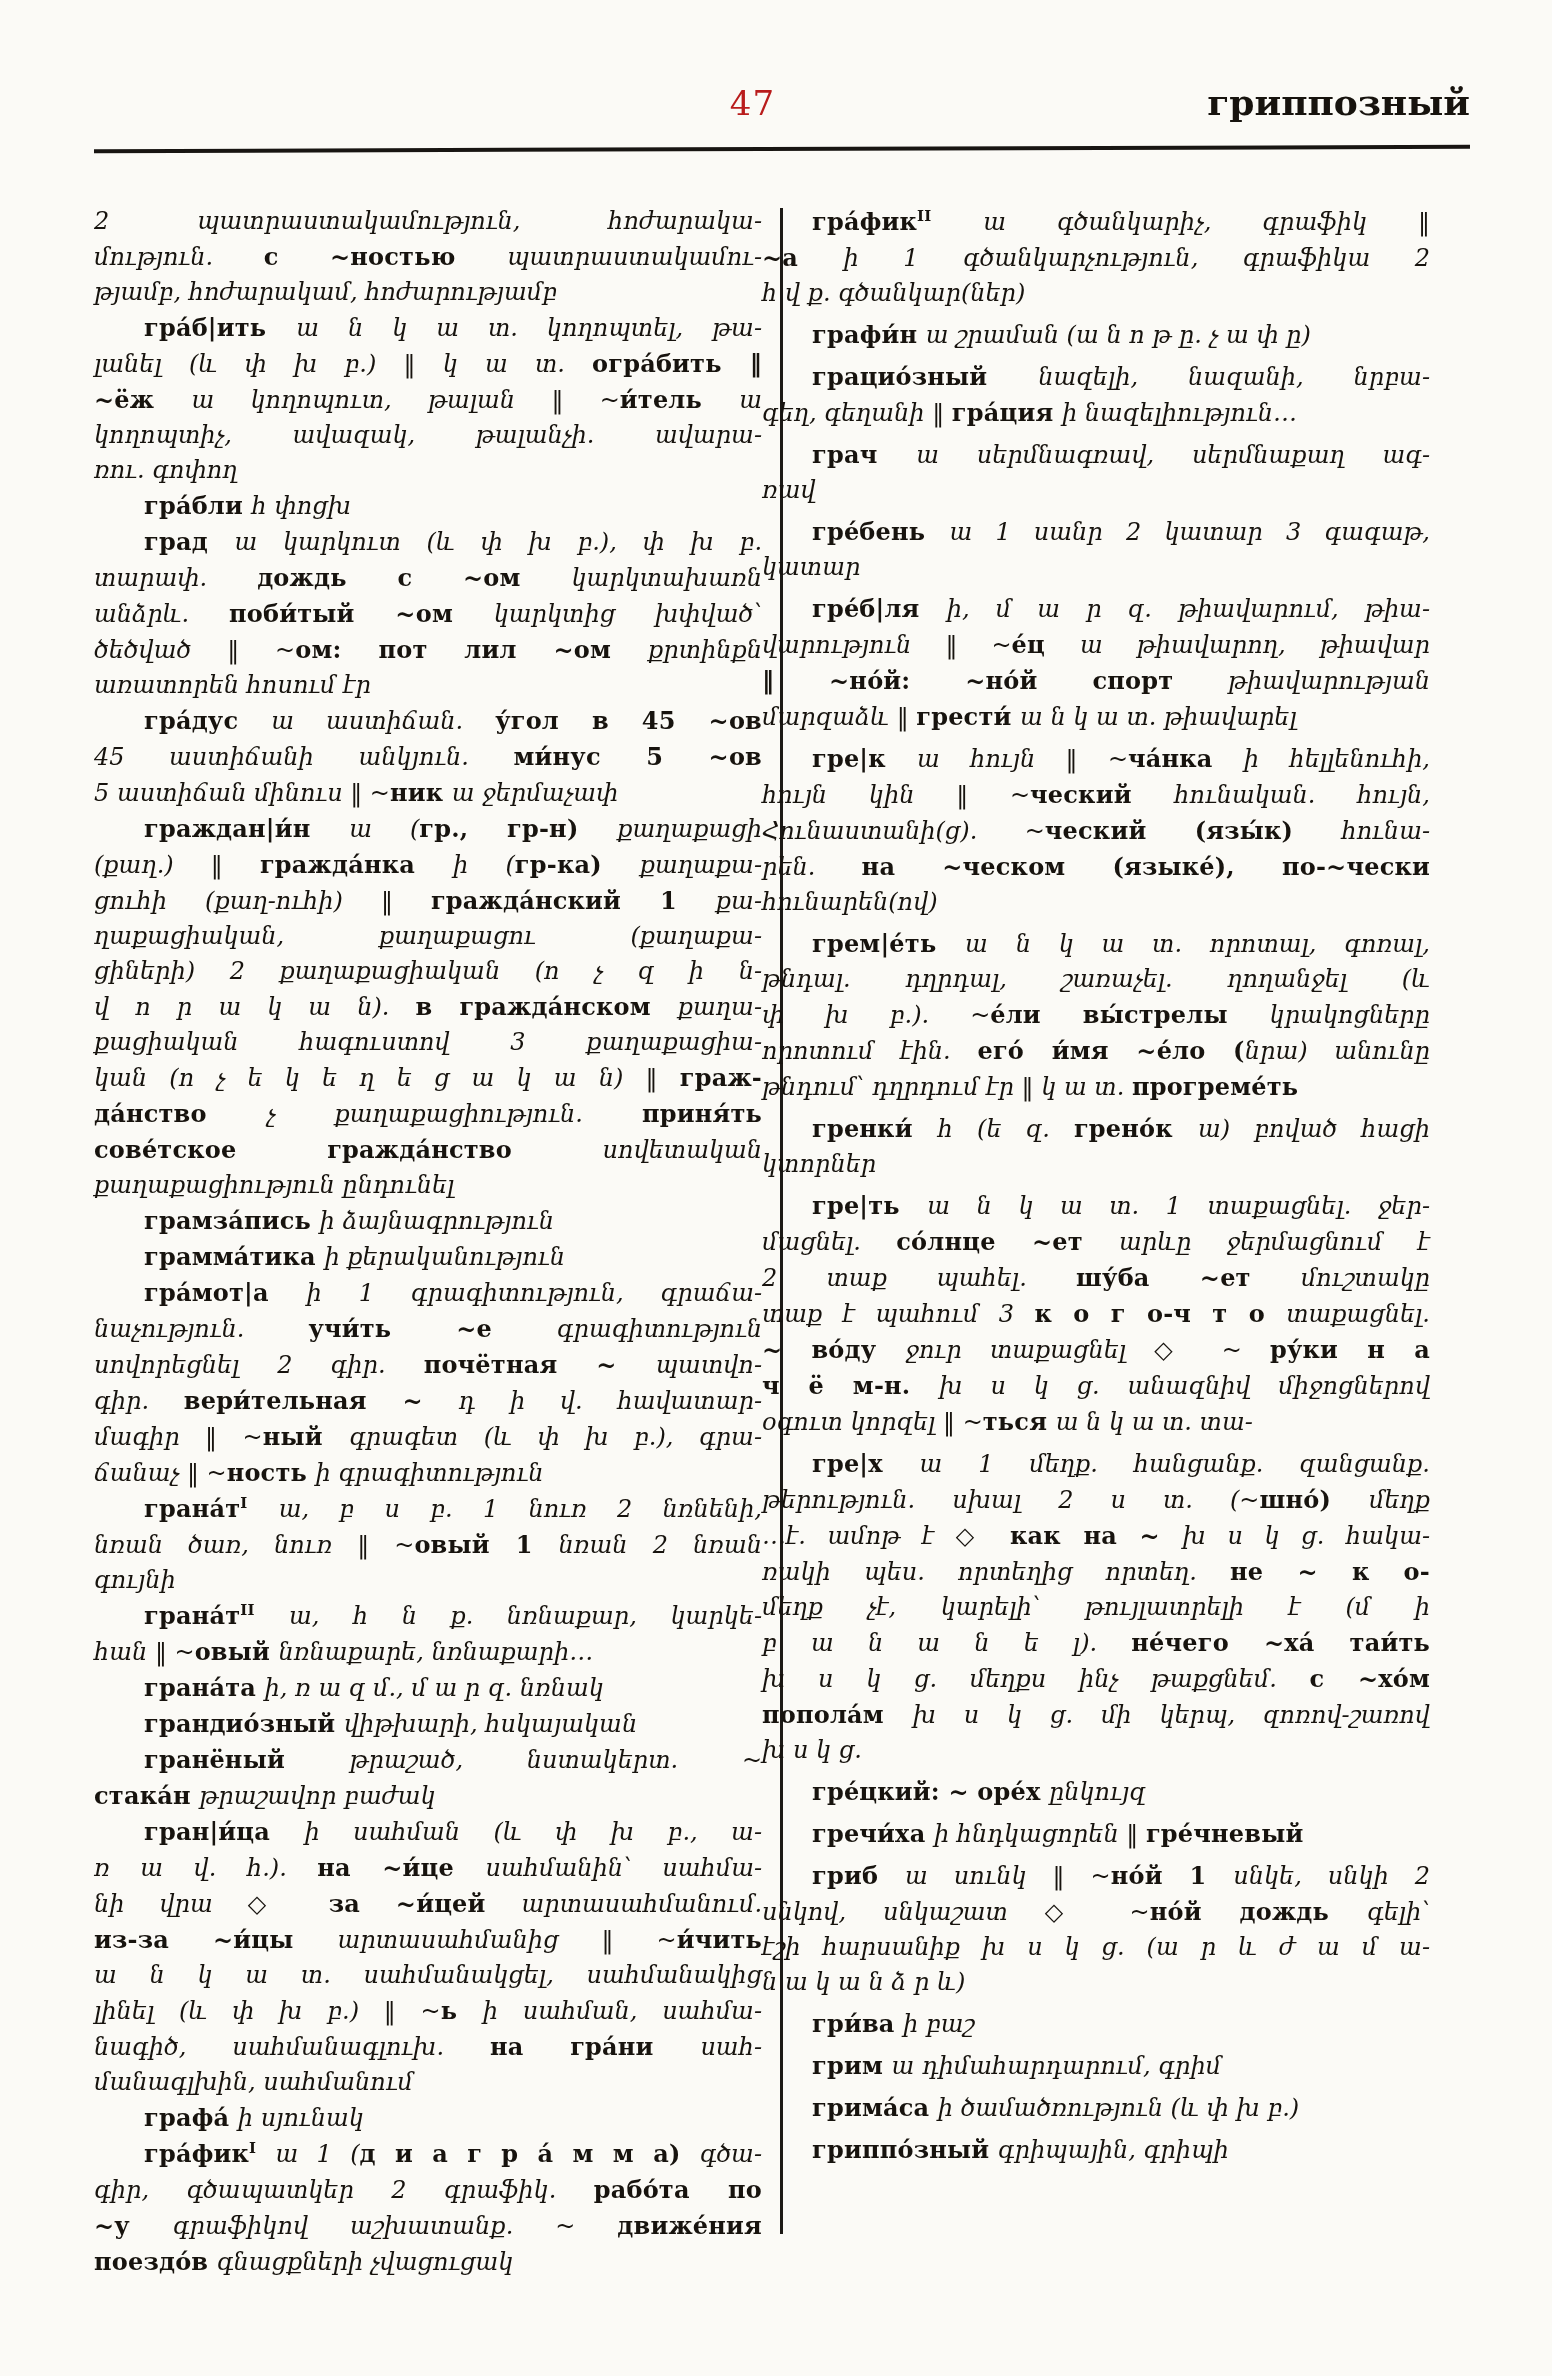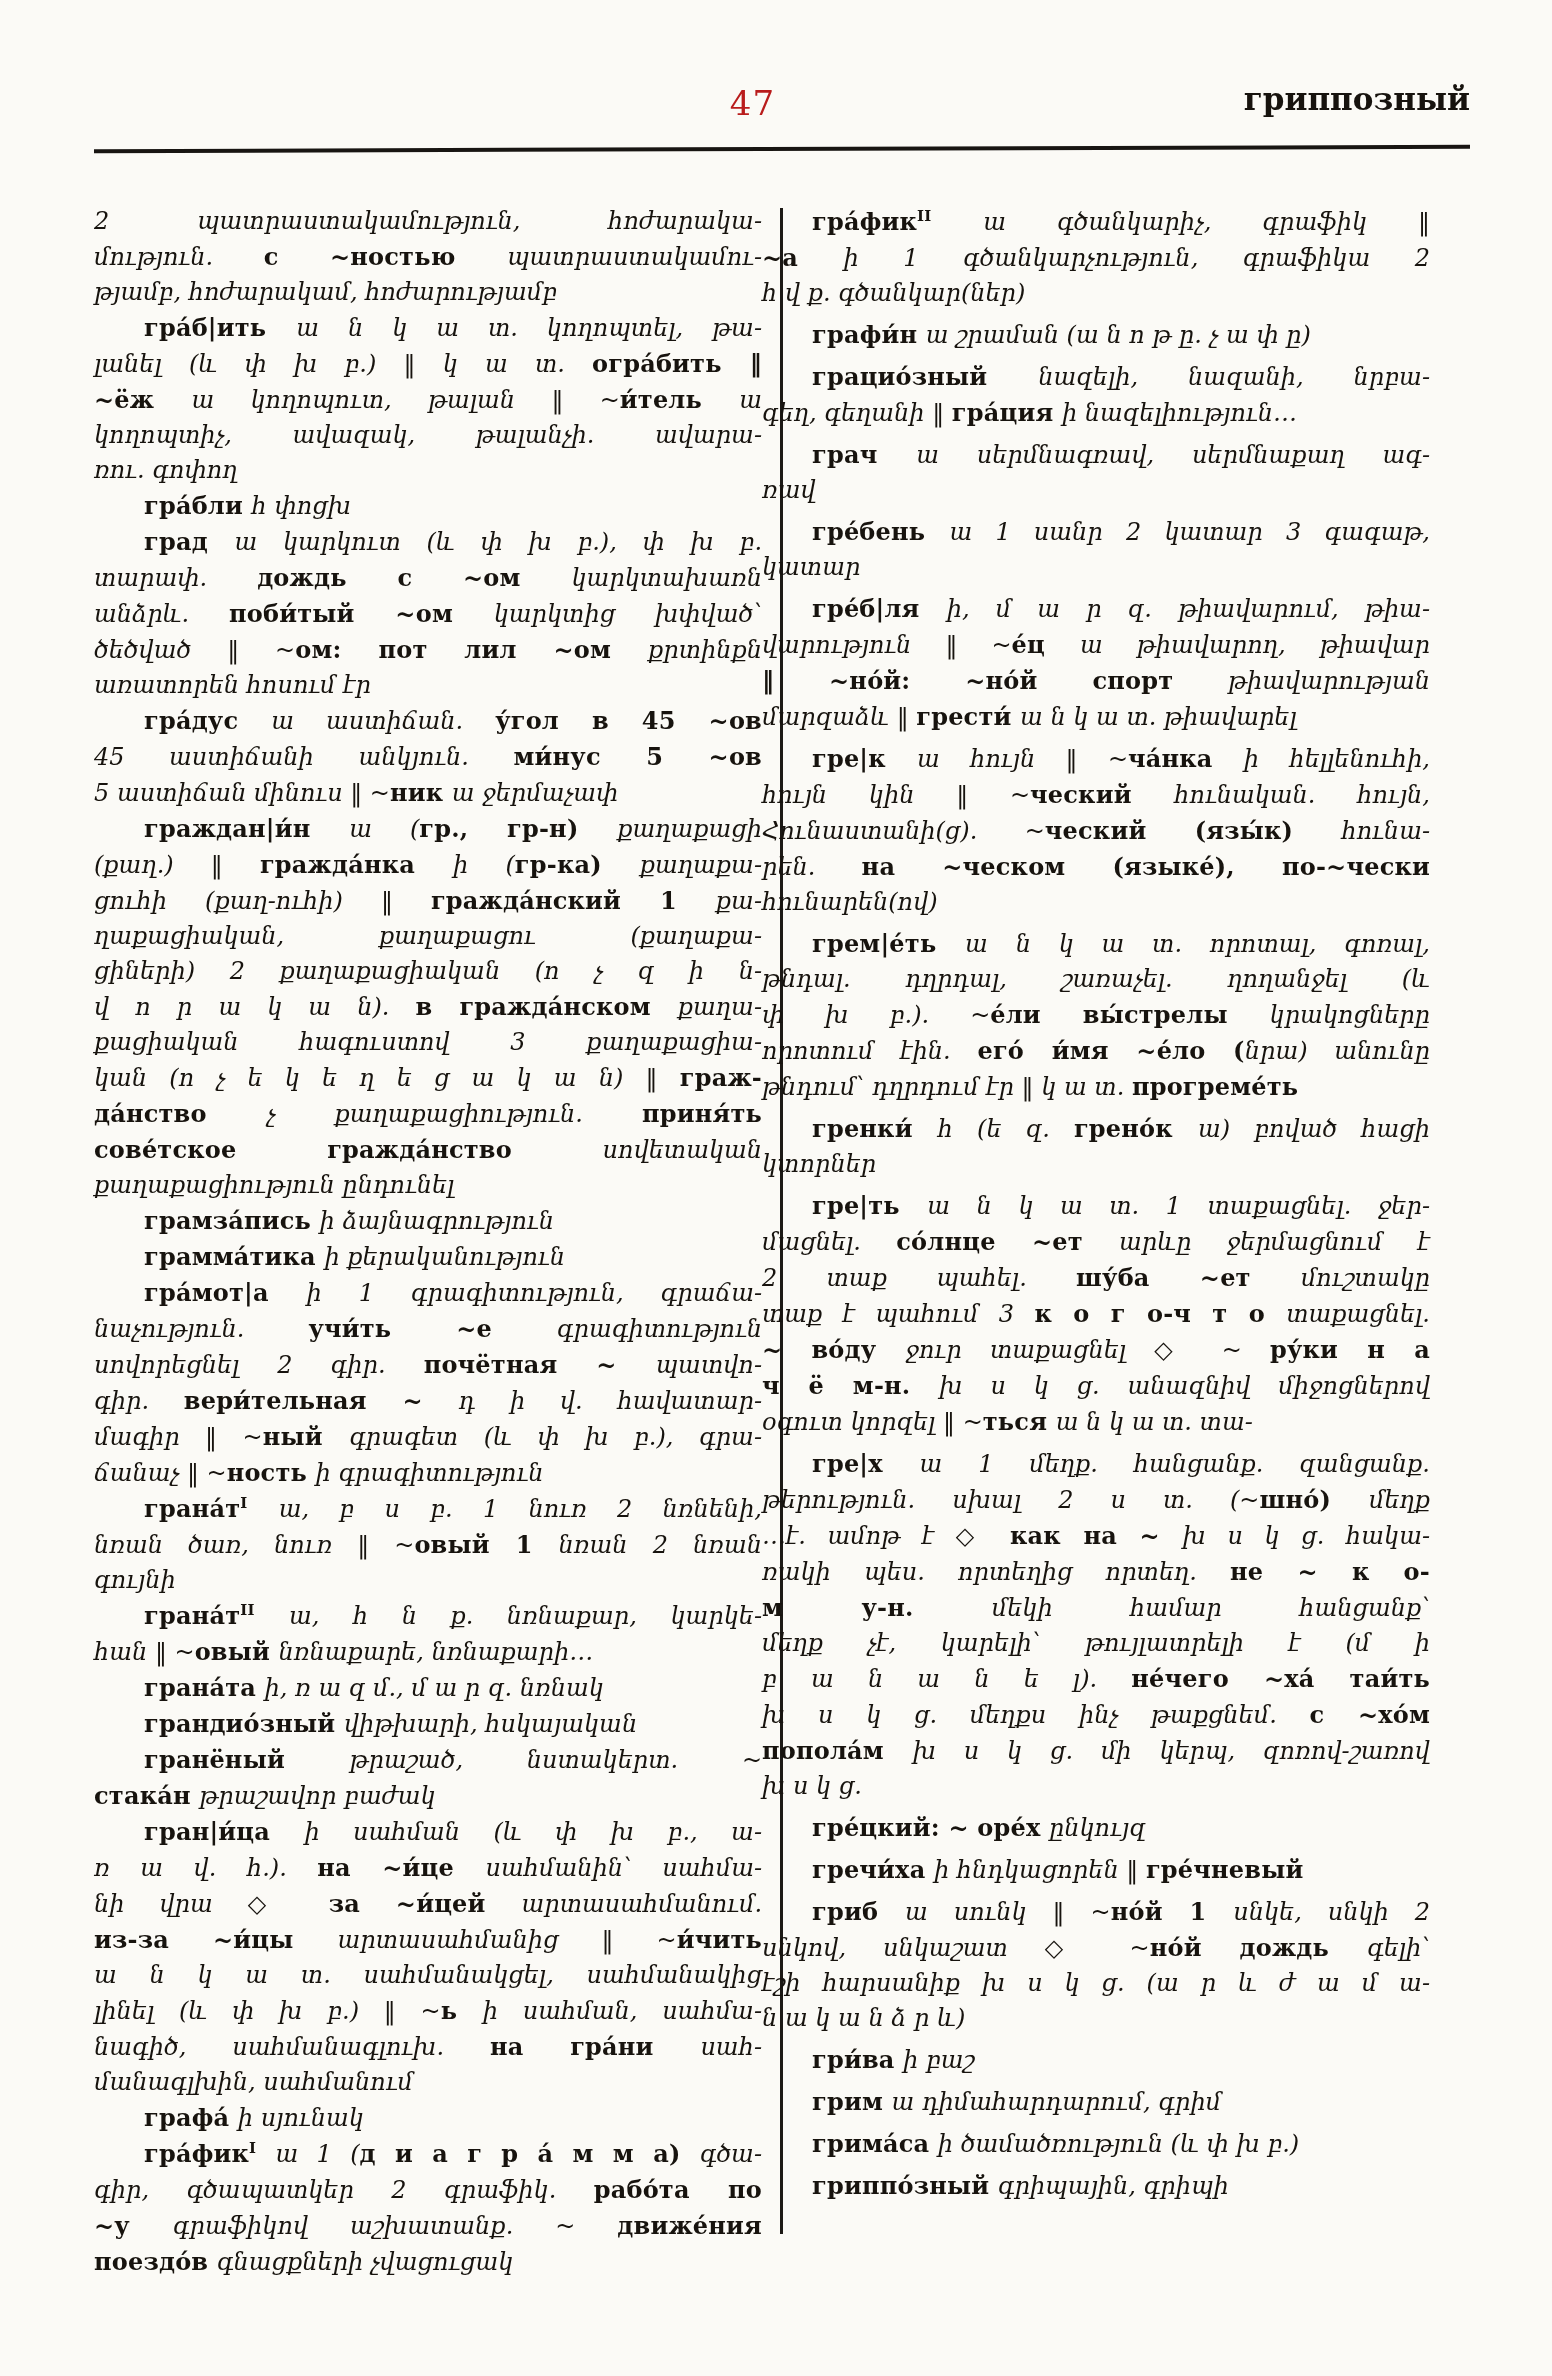--- a/index.html
+++ b/index.html
@@ -12,21 +12,21 @@
     overflow:hidden;
   }
   .page{position:absolute;inset:0;}
   .header{position:absolute;left:94px;top:83px;width:1376px;height:55px;}
   .pageno{
     position:absolute;left:0;right:59px;text-align:center;
     font-size:34px;letter-spacing:1px;color:#b91c1c;
   }
   .guide{
     position:absolute;right:0;top:-2px;
-    font-size:31px;font-weight:bold;color:#17130e;
+    font-size:36px;font-weight:bold;color:#17130e;
   }
   .rule{
     position:absolute;left:94px;top:147px;width:1376px;height:4px;
     background:#181512;transform:rotate(-0.18deg);
   }
   .divider{
     position:absolute;left:780px;top:208px;width:3px;height:2026px;
     background:#1c1915;
   }
   .columns{
@@ -207,21 +207,20 @@
           <span class="line"><i>տաք է պահում 3 </i><b>к о г о-ч т о </b><i>տաքացնել.</i></span>
           <span class="line"><b>~ во́ду </b><i>ջուր տաքացնել ◇ ~ </i><b>ру́ки н а</b></span>
           <span class="line"><b>ч ё м-н. </b><i>խ ս կ ց. անազնիվ միջոցներով</i></span>
           <span class="line"><i>օգուտ կորզել ‖ ~</i><b>ться </b><i>ա ն կ ա տ. տա-</i></span>
         </p>
         <p class="entry ind">
           <span class="line"><b>гре|х </b><i>ա 1 մեղք. հանցանք. զանցանք.</i></span>
           <span class="line"><i>թերություն. սխալ 2 ս տ. (~</i><b>шно́) </b><i>մեղք</i></span>
           <span class="line"><i>…է. ամոթ է ◇ </i><b>как на ~ </b><i>խ ս կ ց. հակա-</i></span>
           <span class="line"><i>ռակի պես. որտեղից որտեղ. </i><b>не ~ к о-</b></span>
-          <span class="line"><b>м у-н. </b><i>մեկի համար հանցանք՝</i></span>
           <span class="line"><i>մեղք չէ, կարելի՝ թույլատրելի է (մ ի</i></span>
           <span class="line"><i>բ ա ն  ա ն ե լ). </i><b>не́чего ~ха́ таи́ть</b></span>
           <span class="line"><i>խ ս կ ց. մեղքս ինչ թաքցնեմ. </i><b>с ~хо́м</b></span>
           <span class="line"><b>попола́м </b><i>խ ս կ ց. մի կերպ, զոռով-շառով</i></span>
           <span class="line"><i>խ ս կ ց.</i></span>
         </p>
         <p class="entry ind">
           <span class="line"><b>гре́цкий: ~ оре́х </b><i>ընկույզ</i></span>
         </p>
         <p class="entry ind">

